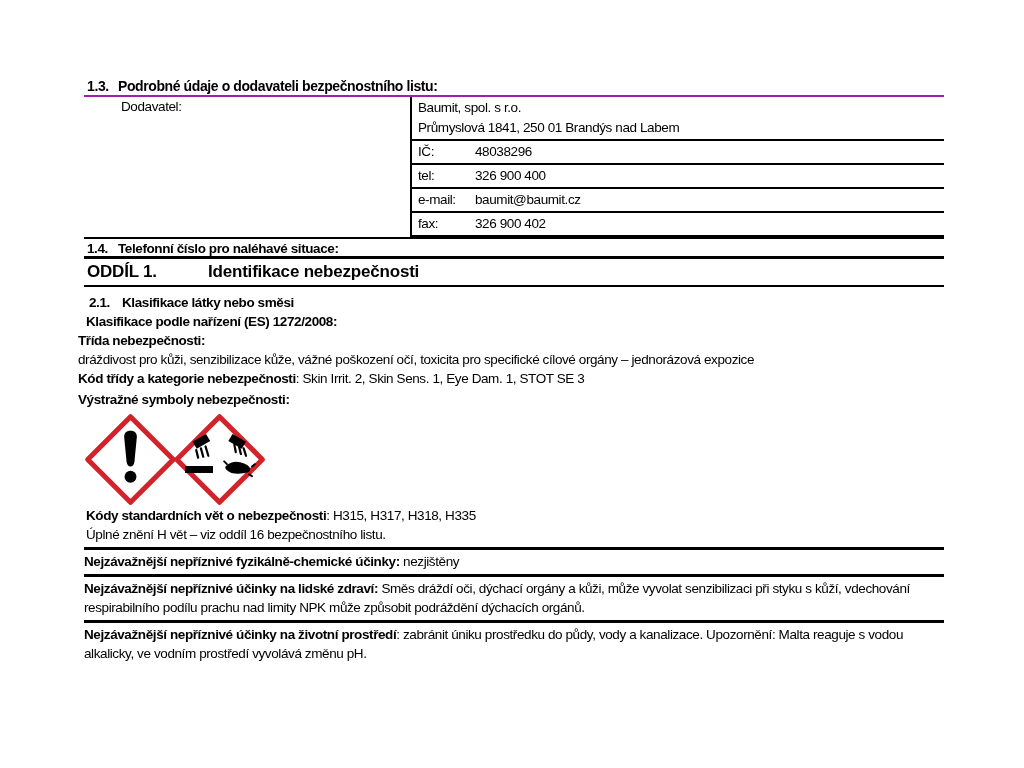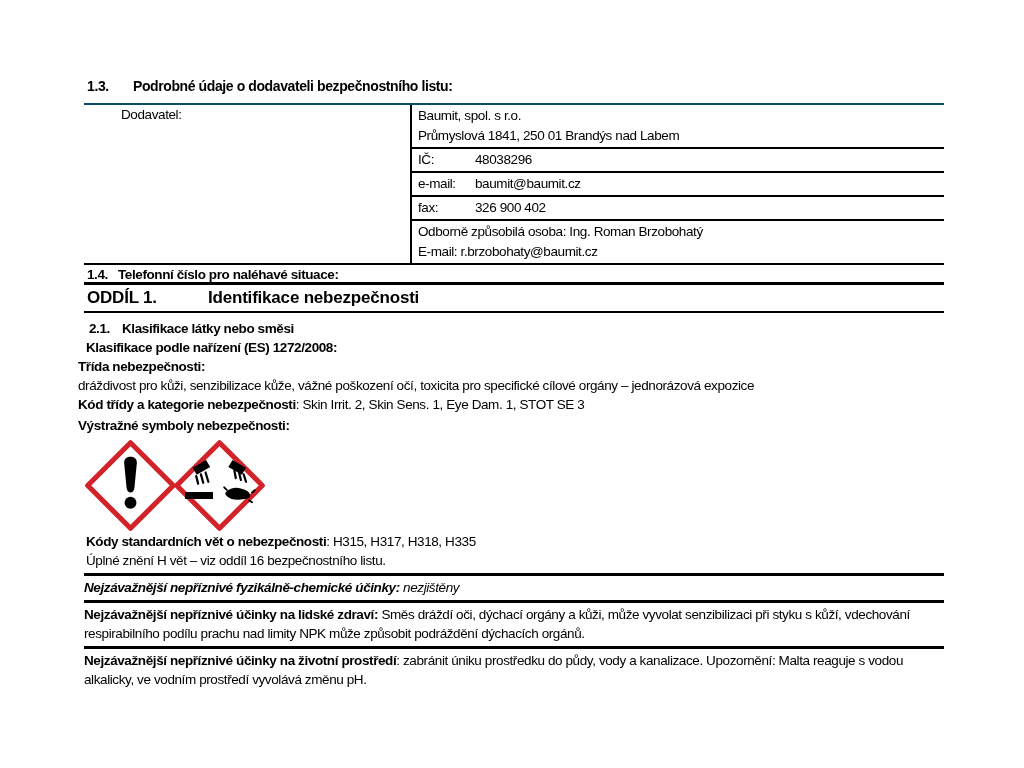--- a/index.html
+++ b/index.html
@@ -2,21 +2,21 @@
 <html><head>
 <meta charset="utf-8">
 <style>
   * { margin:0; padding:0; box-sizing:border-box; }
   html,body { width:1024px; height:768px; background:#ffffff; overflow:hidden; }
   body { font-family:"Liberation Sans", sans-serif; color:#000; }
   .page { position:absolute; left:84px; top:78px; width:860px; letter-spacing:-0.4px; }
   .bold { font-weight:bold; }
 
   
-  .h13 { display:flex; font-weight:bold; font-size:14px; line-height:17px; padding-bottom:8px; border-bottom:2px solid #0c4a6e;gap:15px; }
+  .h13 { display:flex; font-weight:bold; font-size:14px; line-height:17px; padding-bottom:0; border-bottom:2px solid #a21caf; }
   .h13 .num { width:34px; padding-left:3px; }
   .suprow { display:flex; }
   .suprow .lcell { width:326px; font-weight:normal; font-size:13.5px; padding:2px 3px 0 37px; }
   .suprow .rcell { flex:1; border-left:2px solid #000; }
   .sub { font-size:13.5px; line-height:20px; padding:1px 4px 1px 6px; }
   .sub.bb { border-bottom:2px solid #000; }
   .kv { display:flex; font-size:13.5px; line-height:20px; padding:1px 0 1px 6px; border-bottom:2px solid #000; }
   .kv .k { width:57px; }
   .row14 { display:flex; border-top:2px solid #000; border-bottom:3px solid #000; }
   .row14 .lcell { width:326px; display:flex; font-weight:bold; font-size:13.5px; padding-top:2px; }
@@ -29,21 +29,21 @@
   .oddil .num { width:121px; }
   .p { font-size:13.5px; line-height:19px; }
   .p21 { display:flex; font-weight:bold; padding-left:5px; margin-top:6px; }
   .p21 .num { width:33px; }
   .ind1 { padding-left:2px; }
   .outd { margin-left:-6px; }
   .picto-row { display:flex; align-items:flex-start; margin:4px 0 0 0; height:93px; }
   .picto { width:93px; height:93px; flex:0 0 auto; }
   .picto + .picto { margin-left:-4px; }
   .blk { border-bottom:3px solid #000; padding:2px 0 3px 0; }
-  .blk.first { border-top:3px solid #000; margin-top:3px;font-style:italic; }
+  .blk.first { border-top:3px solid #000; margin-top:3px; }
   .blk.last { border-bottom:none; }
   .mt2 { margin-top:2px; }
 </style>
 </head>
 <body>
 
 <div class="page">
 
   <div class="h13">
     <span class="num">1.3.</span>
@@ -55,30 +55,30 @@
     <div class="rcell">
       <div class="sub bb">
         <div>Baumit, spol. s r.o.</div>
         <div>Průmyslová 1841, 250 01 Brandýs nad Labem</div>
       </div>
       <div class="kv">
         <span class="k">IČ:</span>
         <span>48038296</span>
       </div>
       <div class="kv">
+        <span class="k">tel:</span>
+        <span>326 900 400</span>
+      </div>
+      <div class="kv">
         <span class="k">e-mail:</span>
         <span>baumit@baumit.cz</span>
       </div>
       <div class="kv">
         <span class="k">fax:</span>
         <span>326 900 402</span>
-      </div>
-      <div class="sub">
-        <div>Odborně způsobilá osoba: Ing. Roman Brzobohatý</div>
-        <div>E-mail: r.brzobohaty@baumit.cz</div>
       </div>
     </div>
   </div>
 
   <div class="row14">
     <div class="lcell">
       <span class="num">1.4.</span>
       <span class="lbl">Telefonní číslo pro naléhavé situace:</span>
     </div>
   </div>

